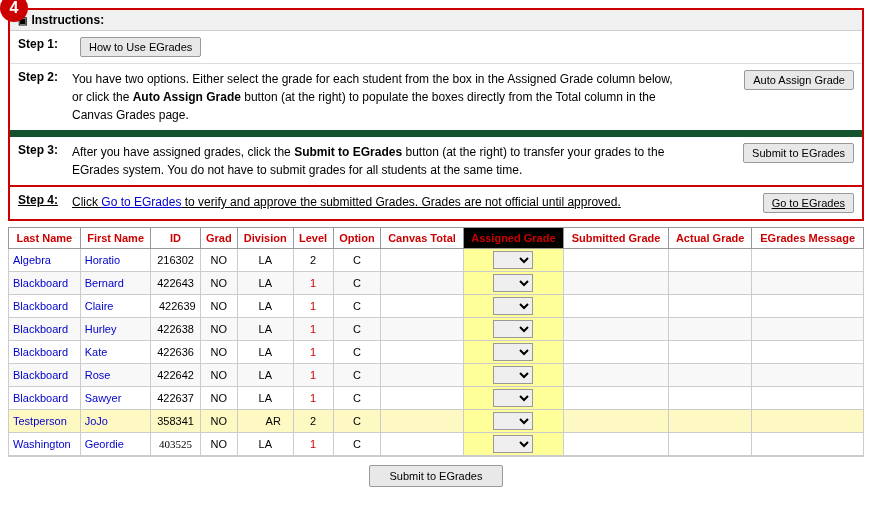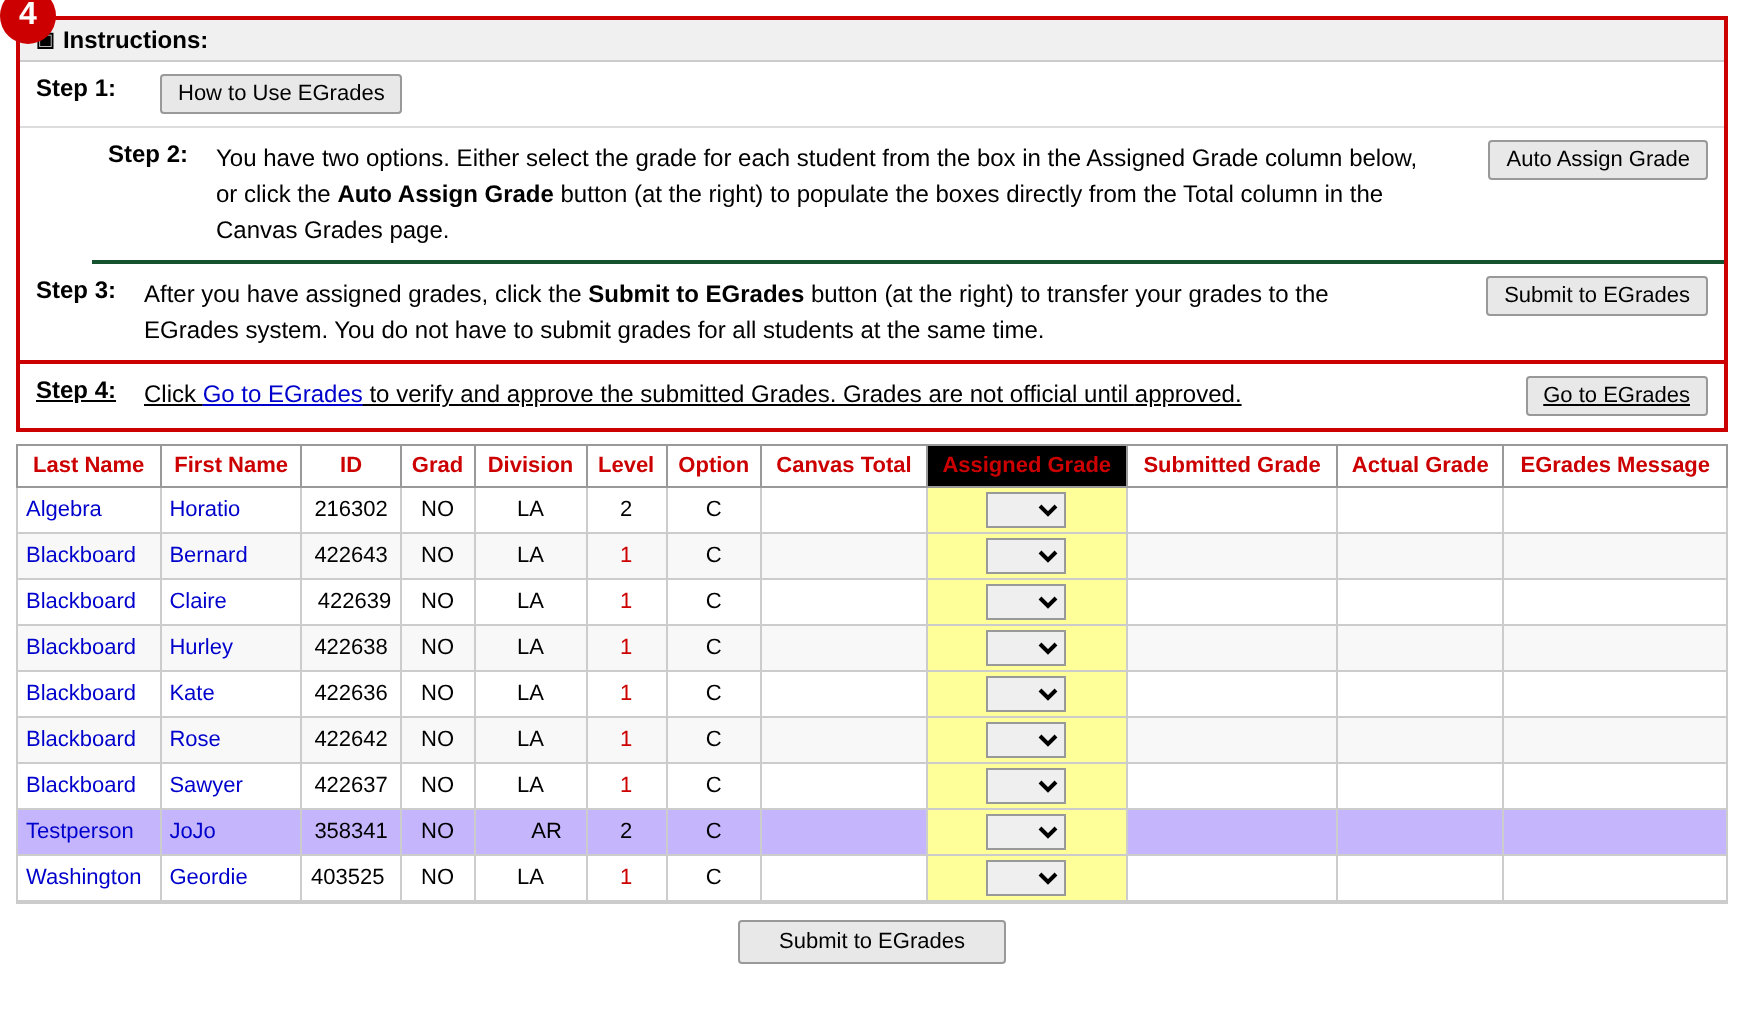--- a/index.html
+++ b/index.html
@@ -139,21 +139,21 @@
       <span>Instructions:</span>
     </div>
 
     <div class="step-row" style="border-bottom: 1px solid #ddd;">
       <div class="step-label">Step 1:</div>
       <div class="step-btn-area" style="margin-left:8px;">
         <button class="action-btn">How to Use EGrades</button>
       </div>
     </div>
 
-    <div class="step-row" style="border-bottom: 2px solid #14532d; margin-left: 36px;">
+    <div class="step-row" style="border-bottom: 7px solid #14532d;">
       <div class="step-label">Step 2:</div>
       <div class="step-text">
         You have two options. Either select the grade for each student from the box in the Assigned Grade column below,<br>
         or click the <strong>Auto Assign Grade</strong> button (at the right) to populate the boxes directly from the Total column in the<br>
         Canvas Grades page.
       </div>
       <div class="step-btn-area" style="margin-left:8px;">
         <button class="action-btn">Auto Assign Grade</button>
       </div>
     </div>
@@ -353,21 +353,21 @@
           <option value="B">B</option>
           <option value="C">C</option>
           <option value="D">D</option>
           <option value="E">E</option>
         </select>
       </td>
       <td style="text-align:center;"></td>
       <td style="text-align:center;"></td>
       <td></td>
     </tr>
-          <tr style="background: #c4b5fd;">
+          <tr style="background: #fef9c3;">
       <td style="color:#0000cc;">Testperson</td>
       <td style="color:#0000cc;">JoJo</td>
       <td style="text-align:center;">358341</td>
       <td style="text-align:center;">NO</td>
       <td style="text-align:center;padding-left:20px;">AR</td>
       <td style="text-align:center; color:#000000;">2</td>
       <td style="text-align:center;">C</td>
       <td style="text-align:center;"></td>
       <td class="assigned-grade-cell" style="background:#ffff99; text-align:center;">
         <select class="grade-select">
@@ -379,21 +379,21 @@
           <option value="E">E</option>
         </select>
       </td>
       <td style="text-align:center;"></td>
       <td style="text-align:center;"></td>
       <td></td>
     </tr>
           <tr>
       <td style="color:#0000cc;">Washington</td>
       <td style="color:#0000cc;">Geordie</td>
-      <td style="text-align:left;">403525</td>
+      <td style="text-align:center;font-family:Liberation Serif, serif;">403525</td>
       <td style="text-align:center;">NO</td>
       <td style="text-align:center;">LA</td>
       <td style="text-align:center; color:#cc0000;">1</td>
       <td style="text-align:center;">C</td>
       <td style="text-align:center;"></td>
       <td class="assigned-grade-cell" style="background:#ffff99; text-align:center;">
         <select class="grade-select">
           <option value=""></option>
           <option value="A">A</option>
           <option value="B">B</option>

